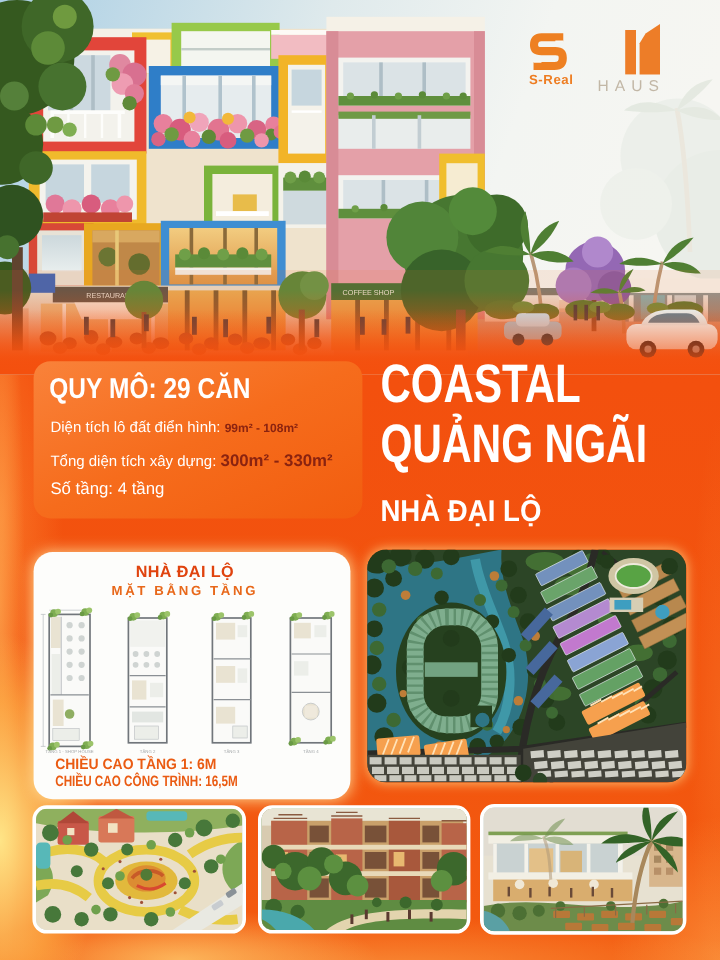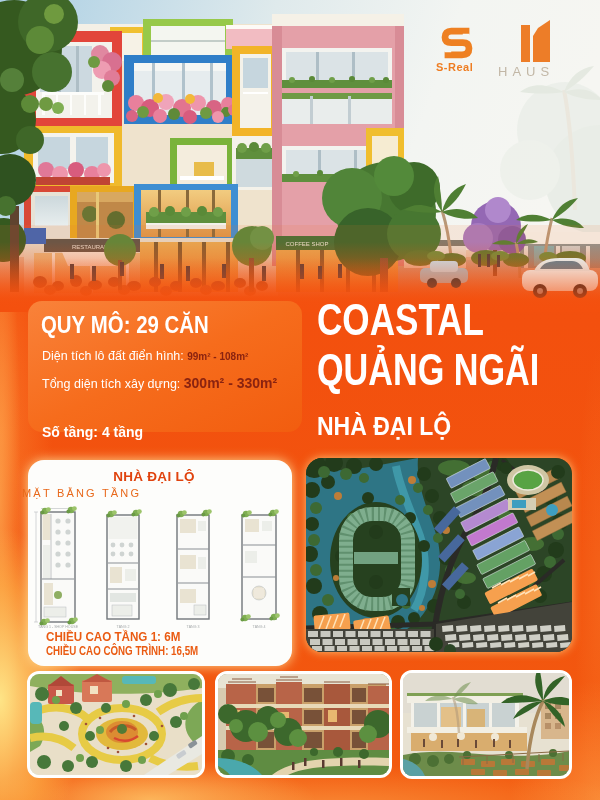--- a/index.html
+++ b/index.html
@@ -394,21 +394,21 @@
 
 </svg>
 </div>
 
 <div class="abs" style="left:436px;top:24px;width:42px;height:50px;">
   <svg width="38" height="38" viewBox="0 0 46 46" style="margin-left:2px;">
     <path d="M38,8.5 L16,8.5 Q8.5,8.5 8.5,16 Q8.5,22.5 16,22.5 L30,22.5 Q37.5,22.5 37.5,29.5 Q37.5,37.5 29,37.5 L8,37.5" fill="none" stroke="#ee8022" stroke-width="8.2"></path>
     <path d="M30,12.6 L38,12.6" stroke="#f6f7f4" stroke-width="1.6"></path>
     <path d="M8,33.4 L16,33.4" stroke="#f6f7f4" stroke-width="1.6"></path>
   </svg>
-  <div style="position:absolute;left:0;top:37px;width:42px;text-align:left;color:#ee7d22;font-weight:bold;font-size:11px;letter-spacing:0.5px;">S-Real</div>
+  <div style="position:absolute;left:0;top:37px;width:42px;text-align:right;color:#ee7d22;font-weight:bold;font-size:11px;letter-spacing:0.5px;">S-Real</div>
 </div>
 
 <div class="abs" style="left:504px;top:16px;width:64px;height:64px;">
   <svg width="64" height="64" viewBox="0 0 64 64">
     <g fill="#ed7d28">
       <rect x="17" y="9" width="9" height="37"></rect>
       <path d="M29,46 L29,20 L34,12 L46,4 L46,46 Z"></path>
     </g>
   </svg>
   <div style="position:absolute;left:-6px;top:48px;width:76px;color:#c2b7a6;font-size:13px;letter-spacing:5px;">HAUS</div>
@@ -416,33 +416,33 @@
 
 <div class="abs" style="left:28px;top:301px;width:274px;height:131px;border-radius:14px;
   background:linear-gradient(155deg,#f9823a 0%,#f66c1c 50%,#f25d0f 100%);"></div>
 
 <div class="abs" style="left:41px;top:311px;color:#fff;font-weight:800;font-size:24px;white-space:nowrap;transform:scaleX(0.85);transform-origin:0 0;">QUY&nbsp;MÔ: 29 CĂN</div>
 
 <div class="abs" style="left:42px;top:349px;width:260px;color:#fff;font-size:12.5px;">Diện tích lô đất điển hình: <b style="color:#8a2310;font-size:10px;">99m² - 108m²</b></div>
 
 <div class="abs" style="left:42px;top:375px;width:260px;color:#fff;font-size:12.5px;">Tổng diện tích xây dựng: <b style="color:#8a2310;font-size:14px;">300m² - 330m²</b></div>
 
-<div class="abs" style="left:42px;top:399px;width:260px;color:#fff;font-weight:bold;font-size:14px;margin-top:25px;">Số tầng: 4 tầng</div>
+<div class="abs" style="left:42px;top:399px;width:260px;color:#fff;font-weight:normal;font-size:14px;">Số tầng: 4 tầng</div>
 
 <div class="abs" style="left:317px;top:294px;color:#fff;font-weight:bold;font-size:45px;white-space:nowrap;transform:scaleX(0.78);transform-origin:0 0;">COASTAL</div>
 
 <div class="abs" style="left:317px;top:344px;color:#fff;font-weight:bold;font-size:45px;white-space:nowrap;transform:scaleX(0.76);transform-origin:0 0;">QUẢNG NGÃI</div>
 
 <div class="abs" style="left:317px;top:412px;color:#fff;font-weight:bold;font-size:25px;white-space:nowrap;transform:scaleX(0.92);transform-origin:0 0;">NHÀ ĐẠI LỘ</div>
 
 <div class="abs" style="left:28px;top:460px;width:264px;height:206px;border-radius:16px;background:#fdfdfb;box-shadow:0 0 12px rgba(255,230,160,.9);"></div>
 
 <div class="abs" style="left:22px;top:469px;width:264px;text-align:center;color:#e0430e;font-weight:bold;font-size:13.5px;letter-spacing:0.3px;">NHÀ ĐẠI LỘ</div>
 
-<div class="abs" style="left:22px;top:487px;width:264px;text-align:left;color:#e8681a;font-weight:normal;font-size:11px;letter-spacing:2.2px;">MẶT BẰNG TẦNG</div>
+<div class="abs" style="left:22px;top:487px;width:264px;text-align:center;color:#e8681a;font-weight:bold;font-size:11px;letter-spacing:2.2px;">MẶT BẰNG TẦNG</div>
 
 <div class="abs" style="left:28px;top:505px;width:264px;height:125px;">
   <svg width="264" height="125" viewBox="0 0 264 125">
     <defs>
       <g id="plantTL">
           <circle r="3.2" fill="#7fae52"></circle>
           <circle cx="3.4" cy="-1.4" r="2.4" fill="#9cc46a"></circle>
           <circle cx="-2.6" cy="1.6" r="2" fill="#6a9a45"></circle>
         </g>
     </defs>

